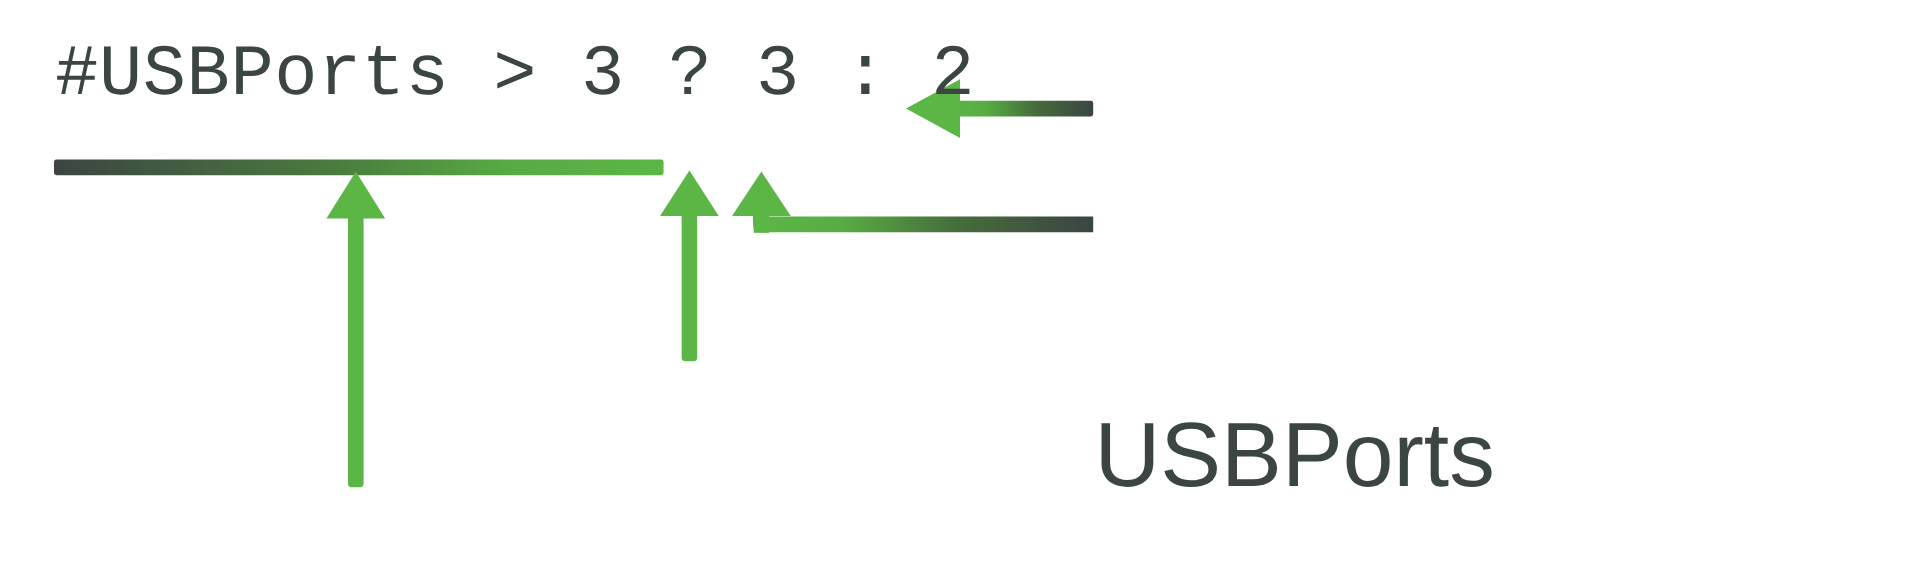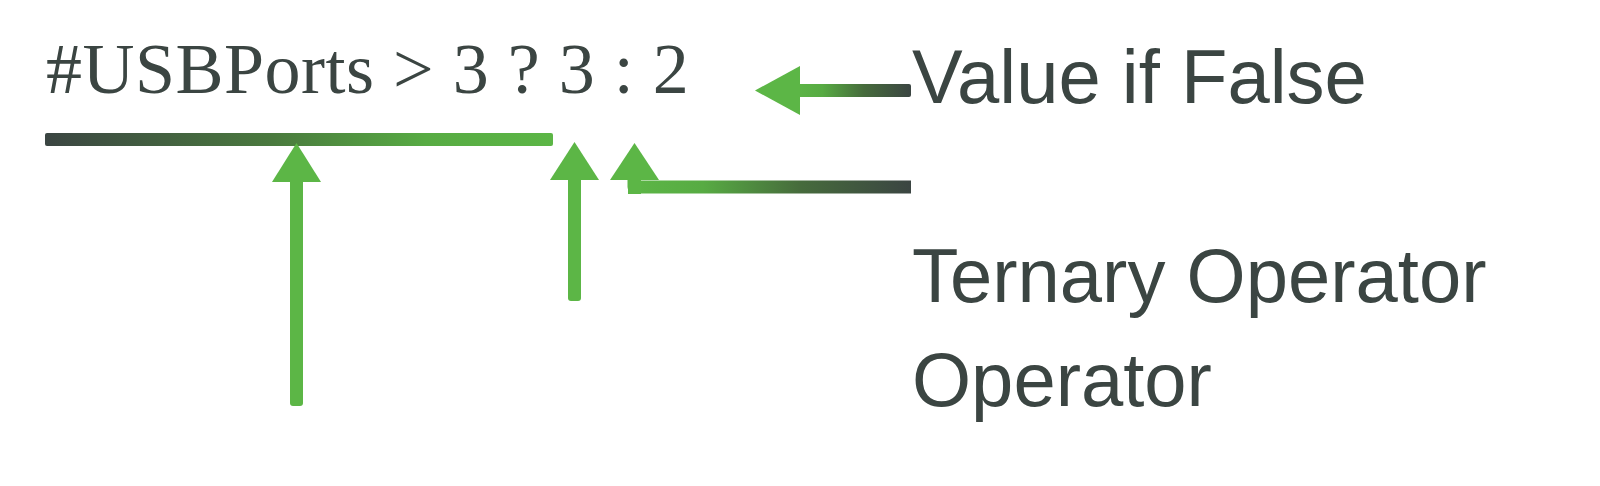--- a/index.html
+++ b/index.html
@@ -25,22 +25,22 @@
     top: 0;
     width: 1600px;
     height: 486px;
     pointer-events: none;
   }
   
   .expression {
     position: absolute;
     left: 46px;
     top: 32px;
-    font-family: Liberation Serif, serif;
-    font-size: 72px;
+    font-family: Liberation Mono, monospace;
+    font-size: 60px;
     font-weight: 400;
     letter-spacing: 0.5px;
     color: #3b4542;
     white-space: pre;
     line-height: 1.05;
   }
   
   .label {
     position: absolute;
     left: 912px;
@@ -108,20 +108,18 @@
 
     <g>
       <path d="M 911 399.5 L 302 399.5" stroke="url(#gradGreenToDarkLong)" stroke-width="13" fill="none"></path>
       <rect x="290" y="172" width="13" height="234" rx="3" fill="#5cb646"></rect>
       <path d="M 296.5 143 L 272 182 L 321 182 Z" fill="#5cb646"></path>
     </g>
   </svg>
 
   <div class="expression">#USBPorts &gt; 3 ? 3 : 2</div>
 
-  <div class="label label-value-if-false">Value if False</div>
 
 
-  <div class="label label-ternary-op">Ternary Operator</div>
 
-  <div class="label label-condition">Operator</div>
+  <div class="label label-condition">USBPorts</div>
 
 </div>
 
 </body></html>

